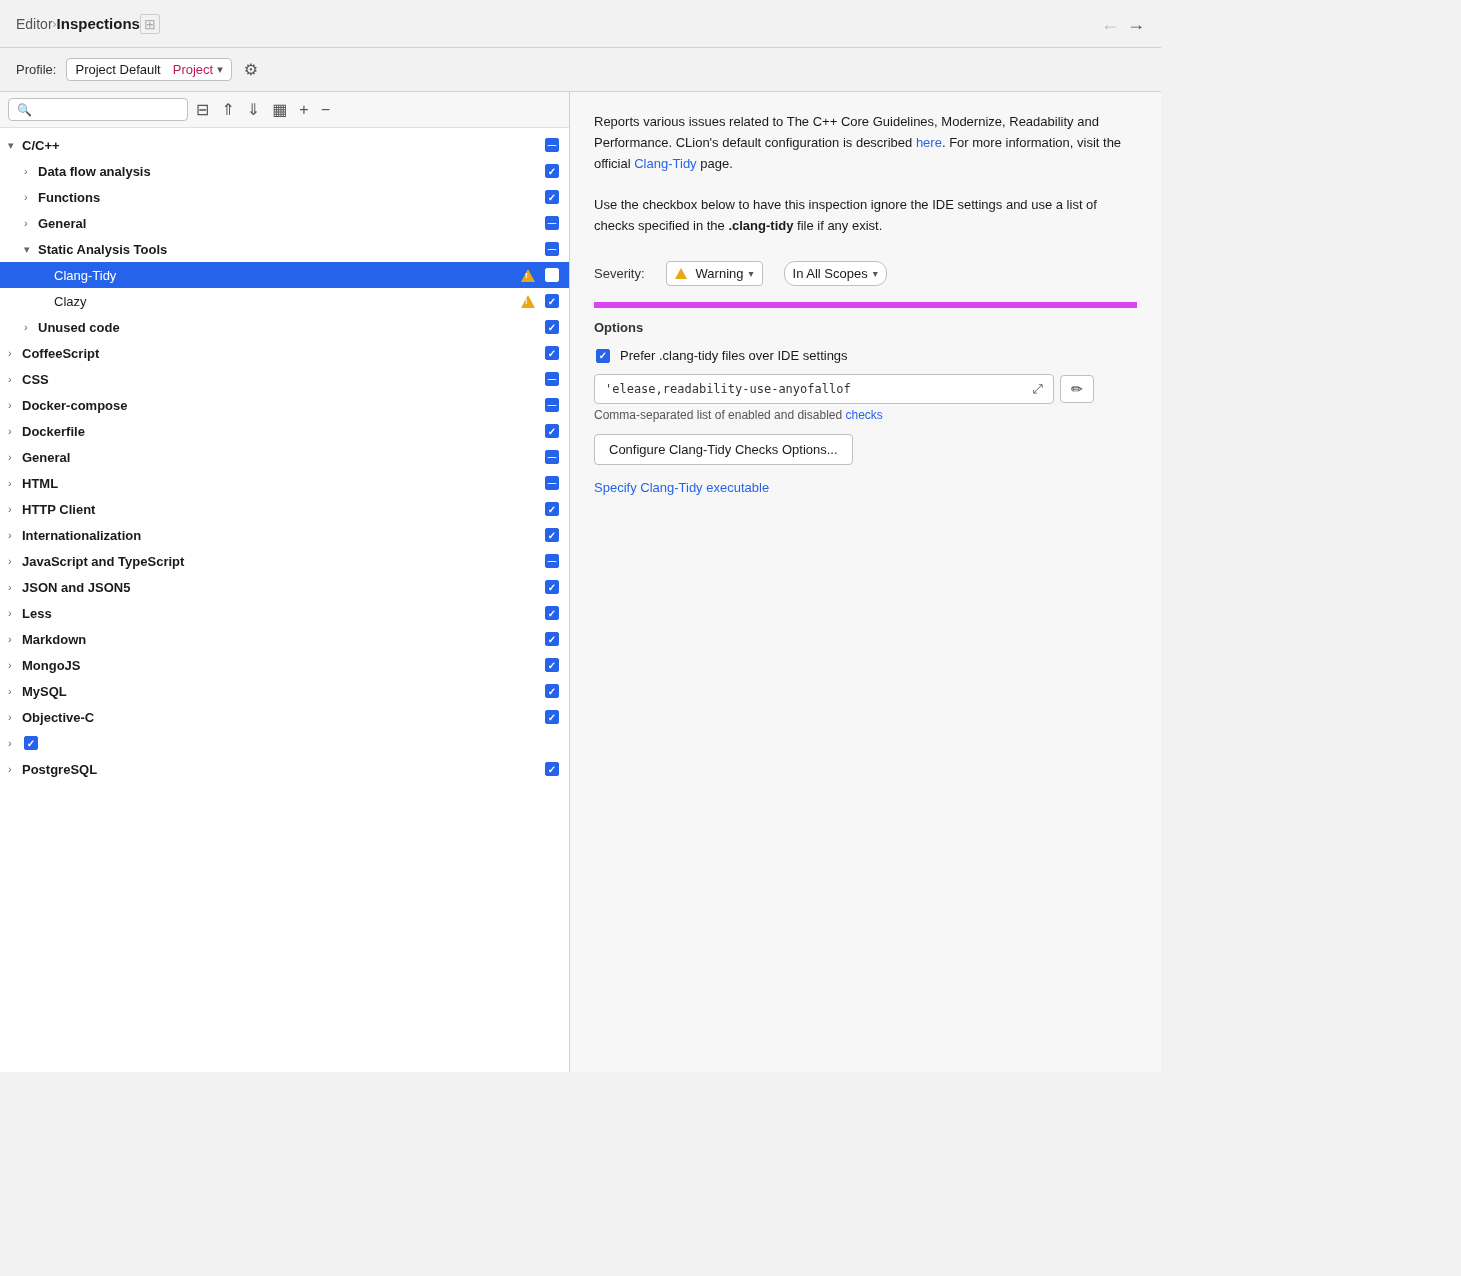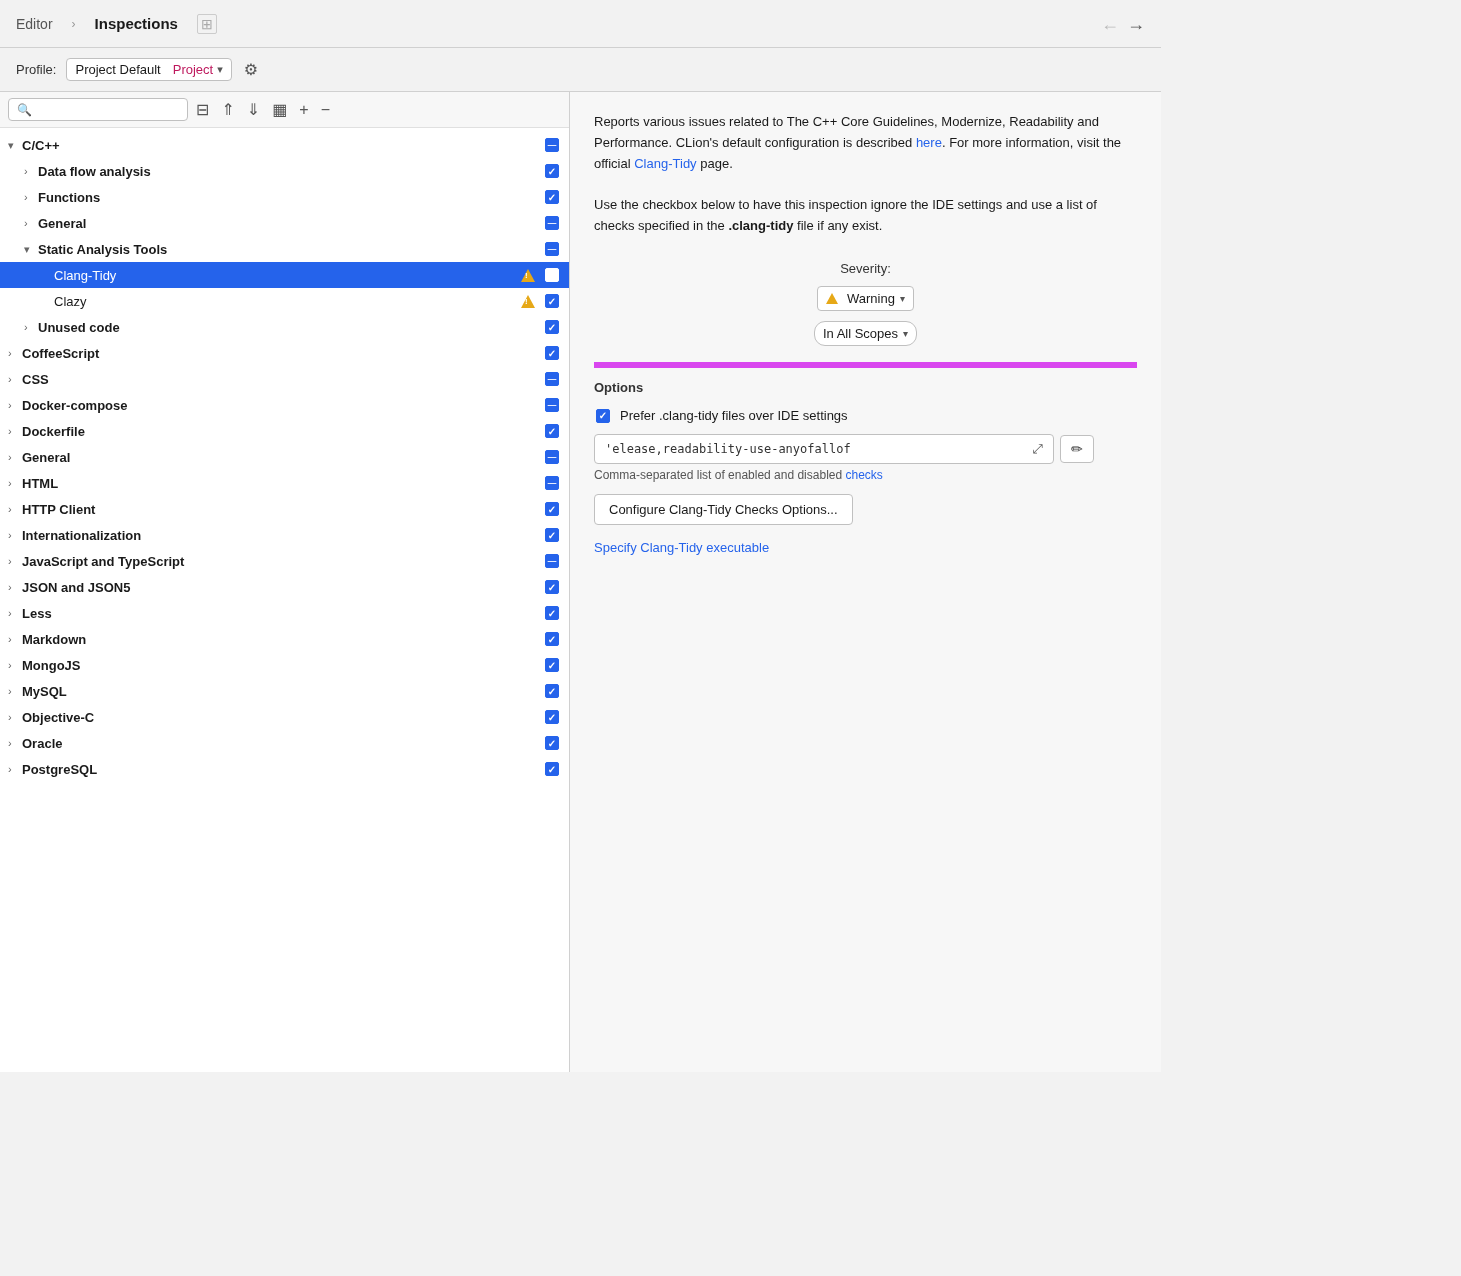--- a/index.html
+++ b/index.html
@@ -18,21 +18,21 @@
       align-items: center;
       justify-content: space-between;
       padding: 8px 16px;
       background: #f2f2f2;
       border-bottom: 1px solid #d0d0d0;
       height: 48px;
     }
     .header-left {
       display: flex;
       align-items: center;
-      gap: 19px;
+      gap: 0;
     }
     .header-title-editor {
       color: #555;
       font-size: 14px;
     }
     .header-chevron {
       color: #999;
       font-size: 12px;
     }
     .header-title-inspections {
@@ -273,23 +273,22 @@
       text-decoration: none;
     }
     .description-text strong {
       font-weight: 700;
     }
 
     
     .severity-row {
       display: flex;
       align-items: center;
-      gap: 10px;
+      gap: 21px;
       margin-top: 8px;
-      flex-direction: column;
     }
     .severity-label {
       font-size: 13px;
       color: #333;
     }
     .severity-select {
       display: flex;
       align-items: center;
       gap: 5px;
       background: white;
@@ -610,21 +609,20 @@
         </div>
         <div class="tree-item" style="padding-left: 8px;">
           <span class="expand-icon">›</span>
           <span class="item-label bold">Objective-C</span>
           <div class="checkbox-wrap">
             <div class="checkbox-blue"></div>
           </div>
         </div>
         <div class="tree-item" style="padding-left: 8px;">
           <span class="expand-icon">›</span>
-          <span class="item-label bold">Oracle</span>
           <div class="checkbox-wrap">
             <div class="checkbox-blue"></div>
           </div>
         </div>
         <div class="tree-item" style="padding-left: 8px;">
           <span class="expand-icon">›</span>
           <span class="item-label bold">PostgreSQL</span>
           <div class="checkbox-wrap">
             <div class="checkbox-blue"></div>
           </div>

